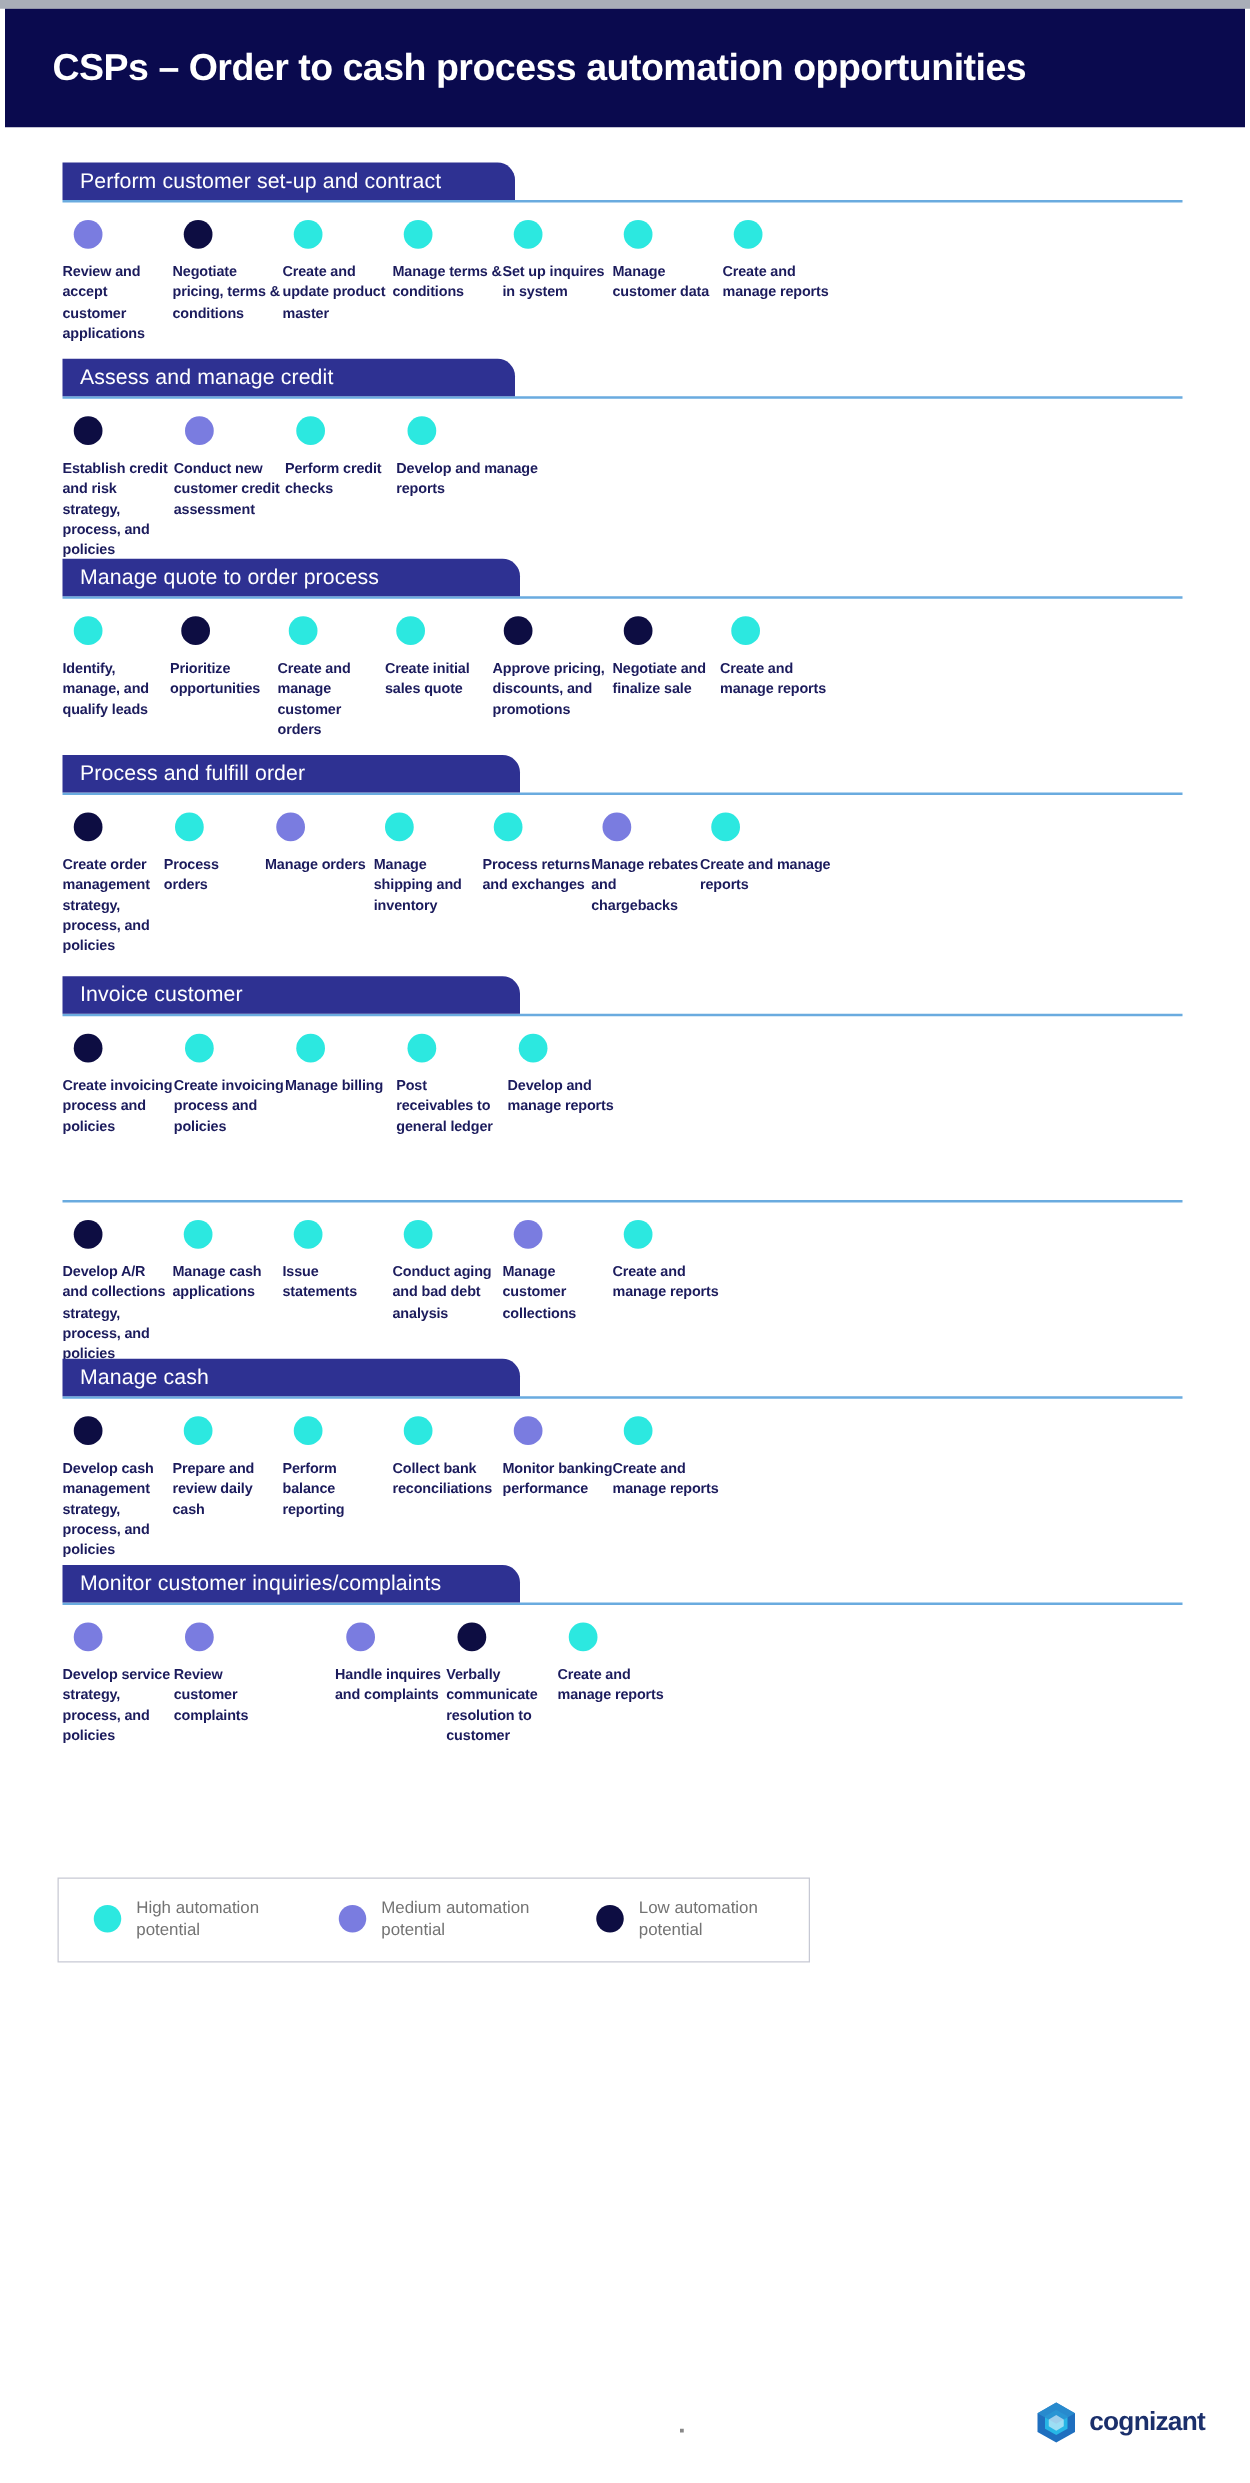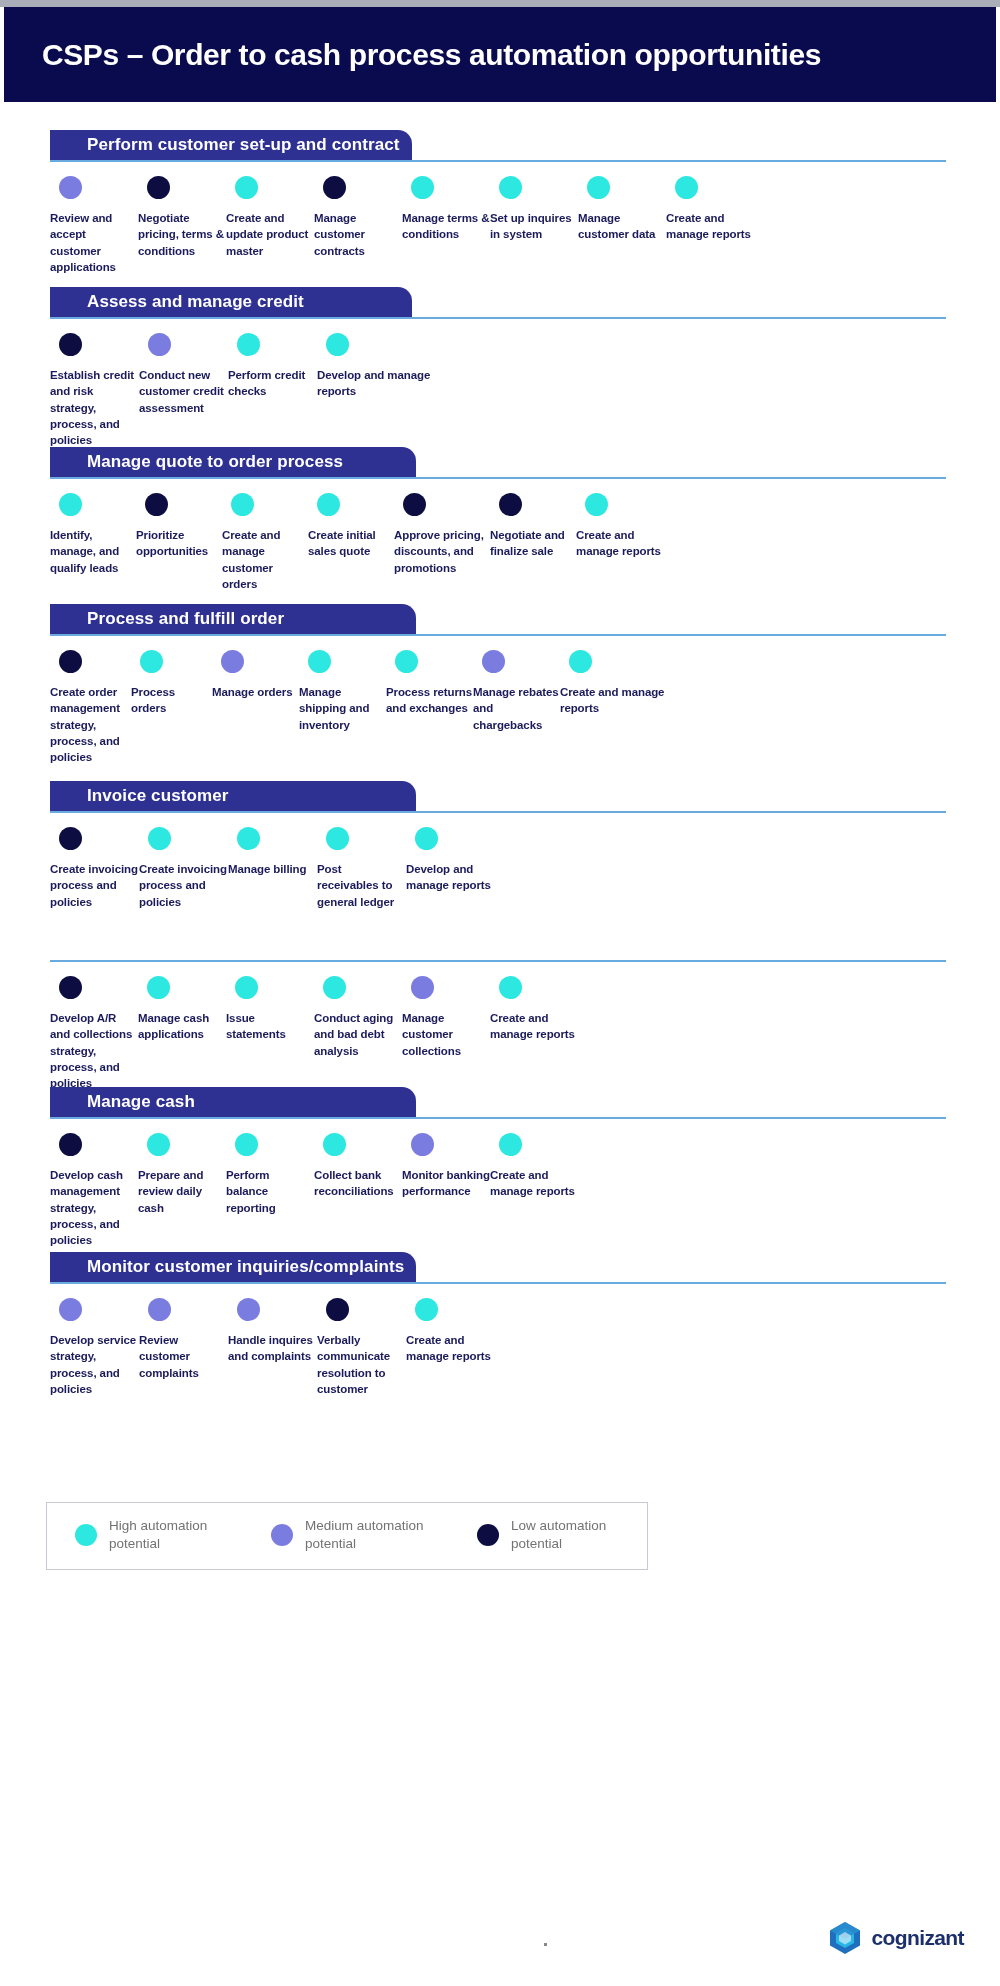--- a/index.html
+++ b/index.html
@@ -63,24 +63,23 @@
     border-top-right-radius: 14px;
     border-bottom-right-radius: 0px;
     display: flex;
     align-items: center;
     padding-left: 14px;
     z-index: 2;
   }
   .band-label {
     color: #ffffff;
     font-size: 17px;
-    font-weight: bold;
+    font-weight: normal;
     letter-spacing: 0.1px;
     white-space: nowrap;
-    margin-left: 23px;
   }
   .band-line {
     position: absolute;
     left: 0; right: 0;
     bottom: 0px;
     height: 2px;
     background: #6aabdf;
     z-index: 1;
   }
   .items {
@@ -192,24 +191,20 @@
             </div>
             <div class="item" style="width: 88px;">
               <div class="dot low"></div>
               <div class="item-label">Negotiate pricing, terms &amp; conditions</div>
             </div>
             <div class="item" style="width: 88px;">
               <div class="dot high"></div>
               <div class="item-label">Create and update product master</div>
             </div>
             <div class="item" style="width: 88px;">
-              <div class="dot low"></div>
-              <div class="item-label">Manage customer contracts</div>
-            </div>
-            <div class="item" style="width: 88px;">
               <div class="dot high"></div>
               <div class="item-label">Manage terms &amp; conditions</div>
             </div>
             <div class="item" style="width: 88px;">
               <div class="dot high"></div>
               <div class="item-label">Set up inquires in system</div>
             </div>
             <div class="item" style="width: 88px;">
               <div class="dot high"></div>
               <div class="item-label">Manage customer data</div>
@@ -426,21 +421,21 @@
           </div>
           <div class="items">
             <div class="item" style="width: 89px;">
               <div class="dot medium"></div>
               <div class="item-label">Develop service strategy, process, and policies</div>
             </div>
             <div class="item" style="width: 89px;">
               <div class="dot medium"></div>
               <div class="item-label">Review customer complaints</div>
             </div>
-            <div class="item" style="width: 89px;">
+            <div class="item" style="width: 89px; margin-left: 40px;">
               <div class="dot medium"></div>
               <div class="item-label">Handle inquires and complaints</div>
             </div>
             <div class="item" style="width: 89px;">
               <div class="dot low"></div>
               <div class="item-label">Verbally communicate resolution to customer</div>
             </div>
             <div class="item" style="width: 89px;">
               <div class="dot high"></div>
               <div class="item-label">Create and manage reports</div>

